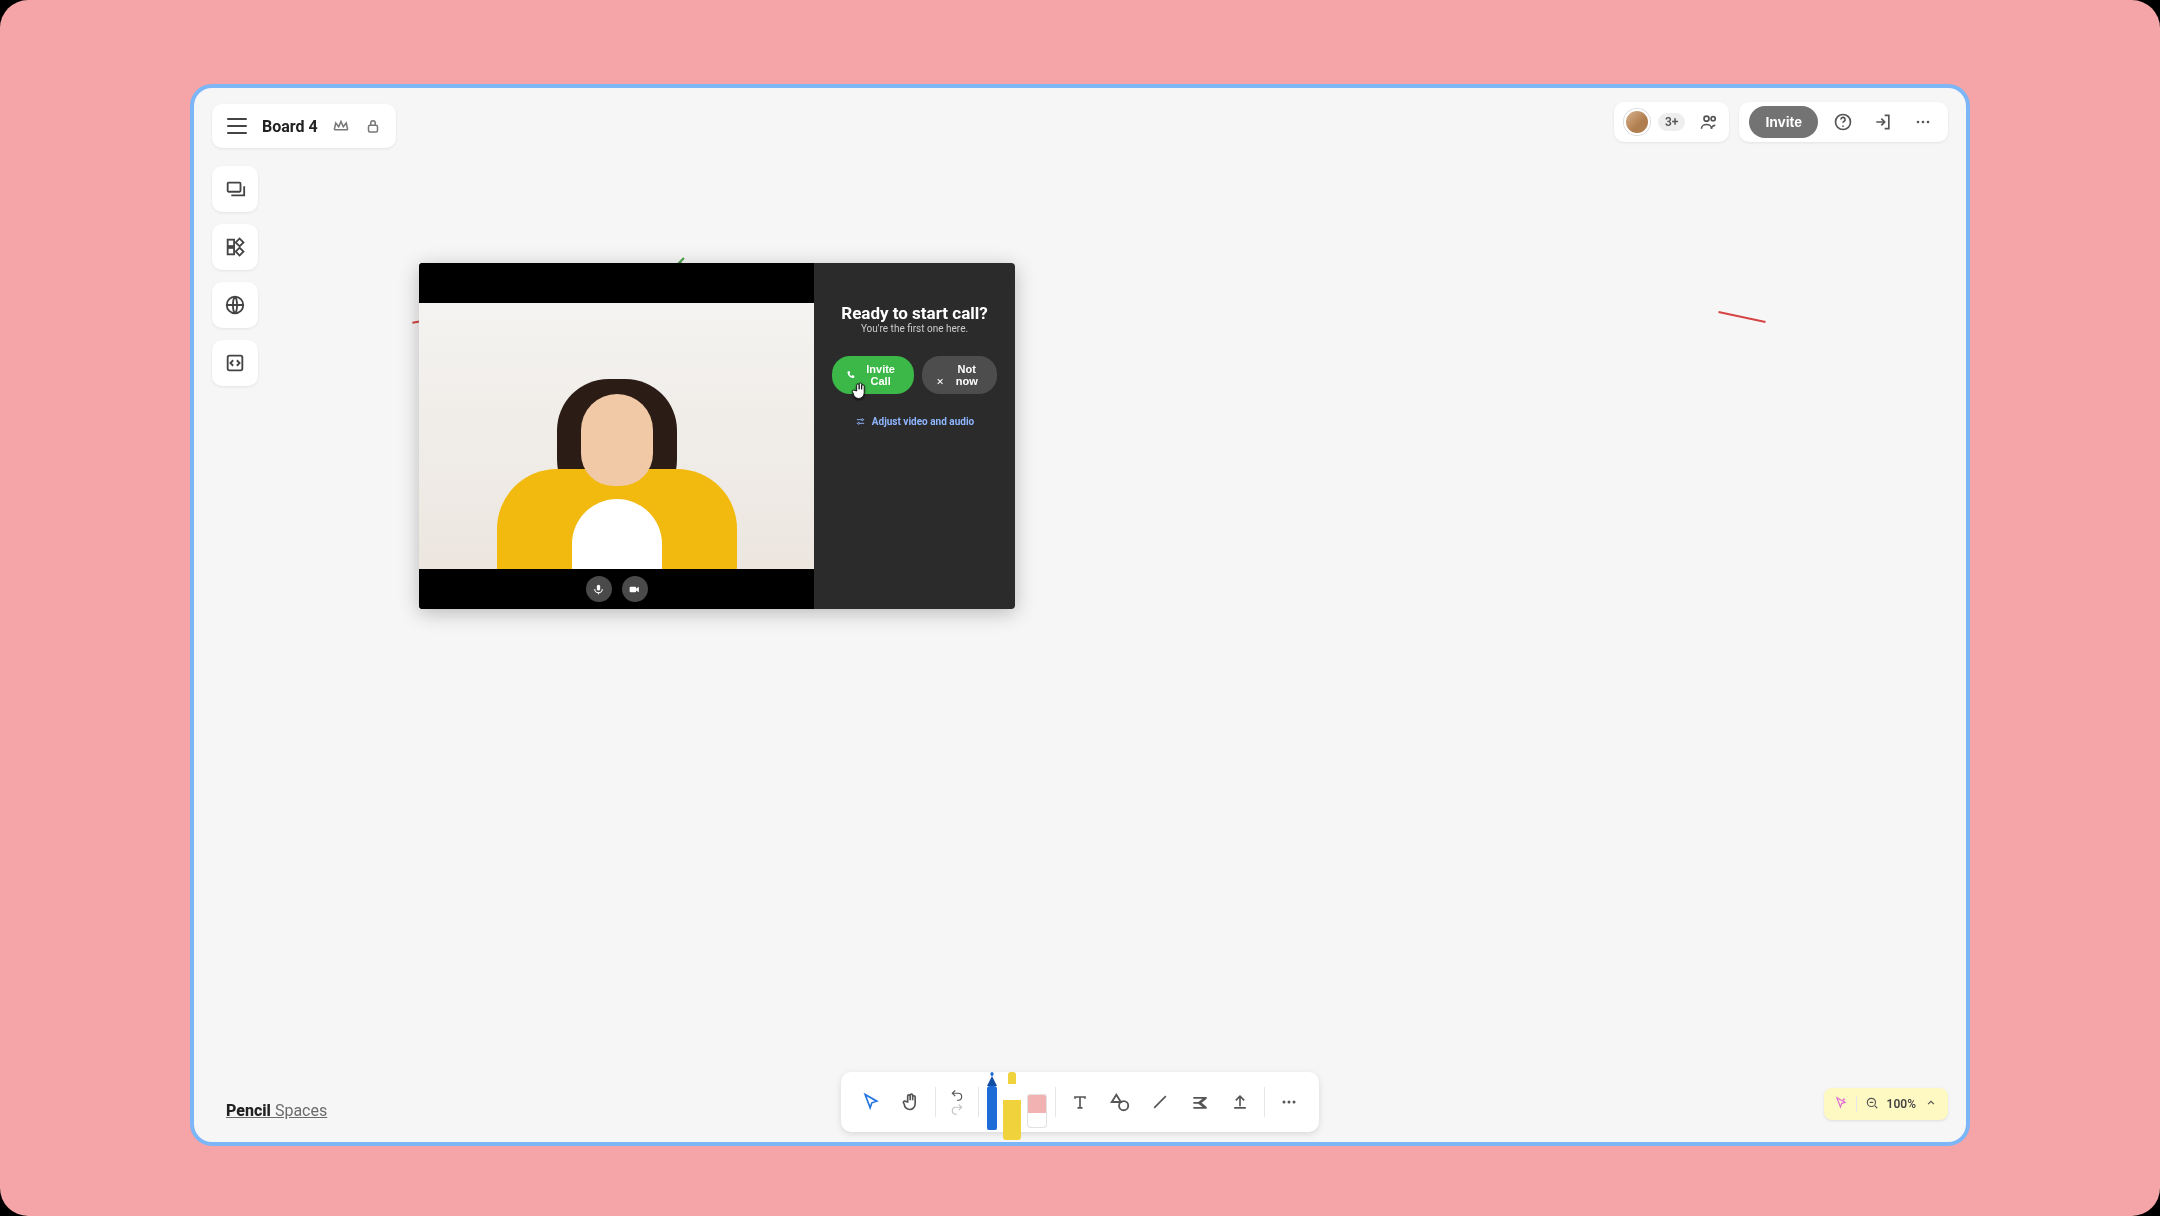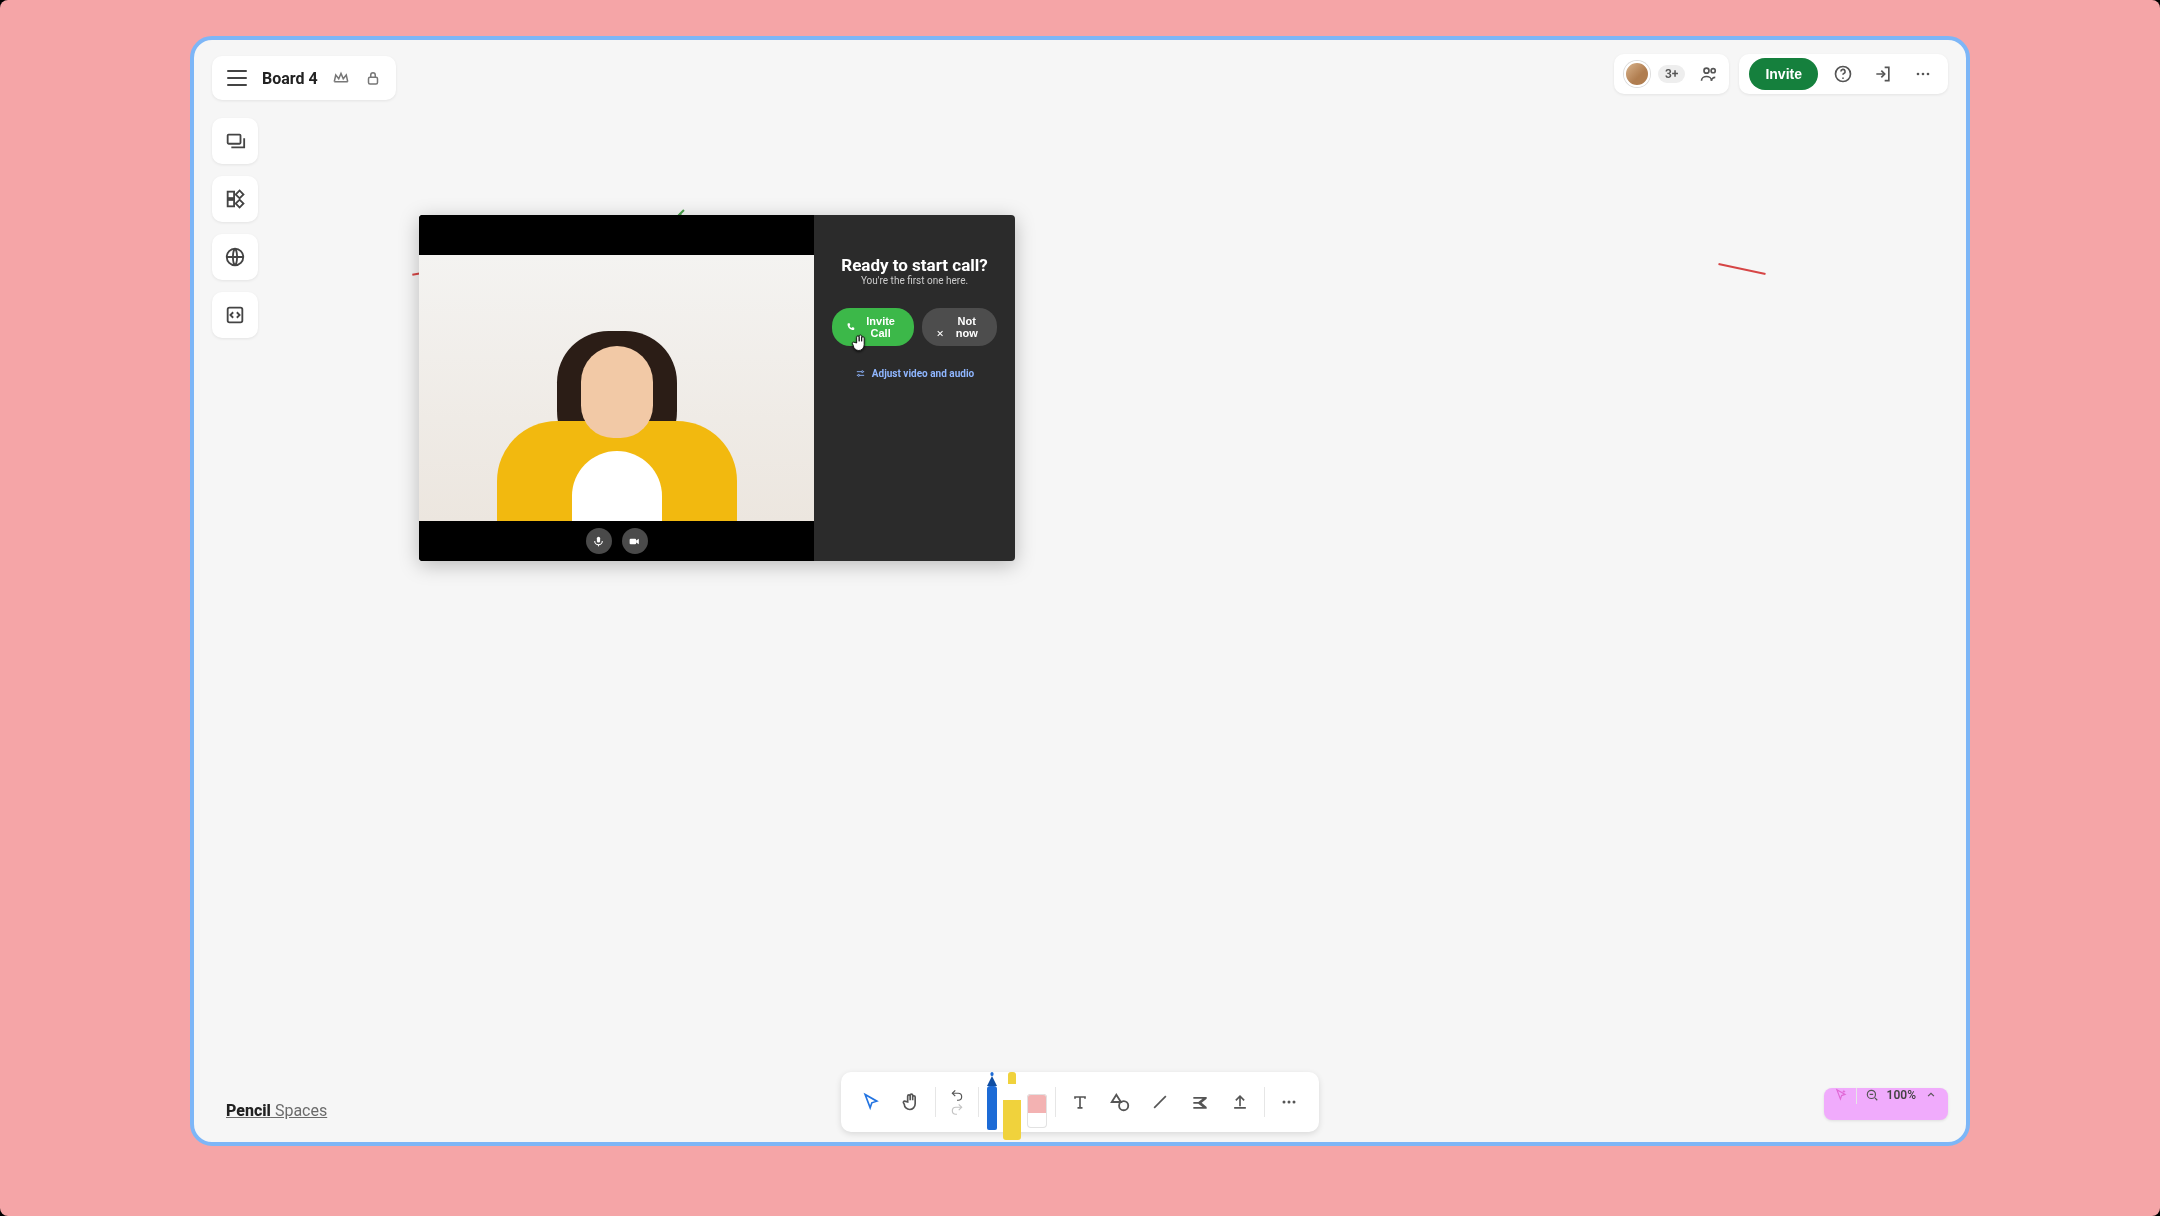--- a/index.html
+++ b/index.html
@@ -8,22 +8,22 @@
   background: #000;
   font-family: -apple-system, BlinkMacSystemFont, "Segoe UI", Roboto, Helvetica, Arial, sans-serif;
   display: flex;
   align-items: center;
   justify-content: center;
 }
 .outer {
   width: 100%;
   height: 100%;
   background: #f5a5a7;
-  border-radius: 8px;
-  padding: 36px 190px 70px 190px;
+  border-radius: 28px;
+  padding: 84px 190px 70px 190px;
 }
 .app-frame {
   width: 100%;
   height: 100%;
   background: #f6f6f6;
   border: 4px solid #7db6f7;
   border-radius: 22px;
   position: relative;
   overflow: hidden;
 }
@@ -77,21 +77,21 @@
 .share-ico { width:20px; height:20px; color:#555; }
 .right-chip {
   height: 40px;
   background:#fff;
   border-radius:10px;
   display:flex; align-items:center; gap:10px;
   padding: 0 10px;
   box-shadow: 0 1px 3px rgba(0,0,0,.08);
 }
 .invite-btn {
-  background:#15803d;
+  background:#737373;
   color:#fff;
   border:none;
   font-weight:600;
   font-size:14px;
   padding: 8px 16px;
   border-radius: 18px;
   cursor:pointer;
 }
 .ico-btn { width:30px; height:30px; display:flex; align-items:center; justify-content:center; color:#555; cursor:pointer; }
 
@@ -273,24 +273,24 @@
   background:linear-gradient(180deg,#f3b2b2 0 55%, #fff 55% 100%);
   box-shadow: inset 0 0 0 1px #e2e2e2;
 }
 
 
 .zoom-chip {
   position:absolute;
   right: 18px;
   bottom: 22px;
   height: 32px;
-  background:#f0abfc;
+  background:#fef9c3;
   border-radius:8px;
   box-shadow: 0 1px 3px rgba(0,0,0,.1);
-  display:flex; gap:8px;
+  display:flex; align-items:center; gap:8px;
   padding: 0 10px;
   font-size:12px;
   color:#444;
 }
 .zoom-chip .zi { color:#e06ad6; }
 .zoom-chip svg { width:14px; height:14px; }
 .zoom-sep { width:1px;height:16px;background:#e6e6e6;}
 </style>
 </head>
 <body>

